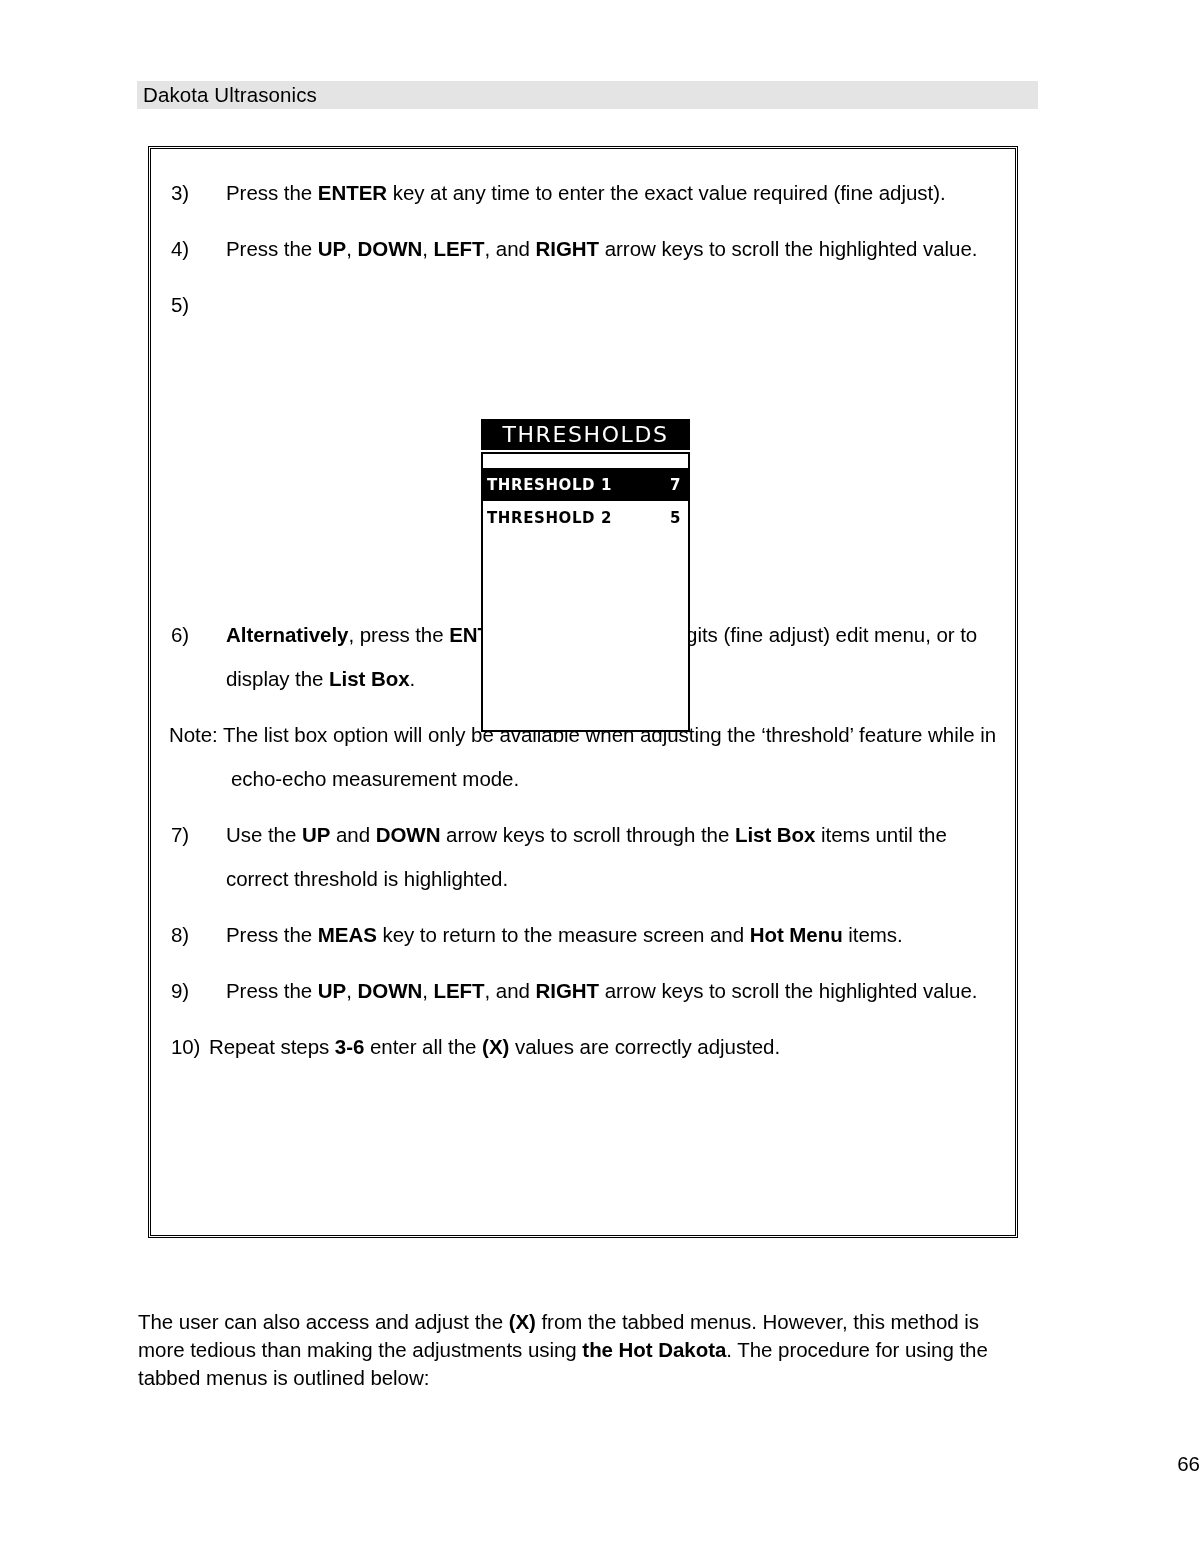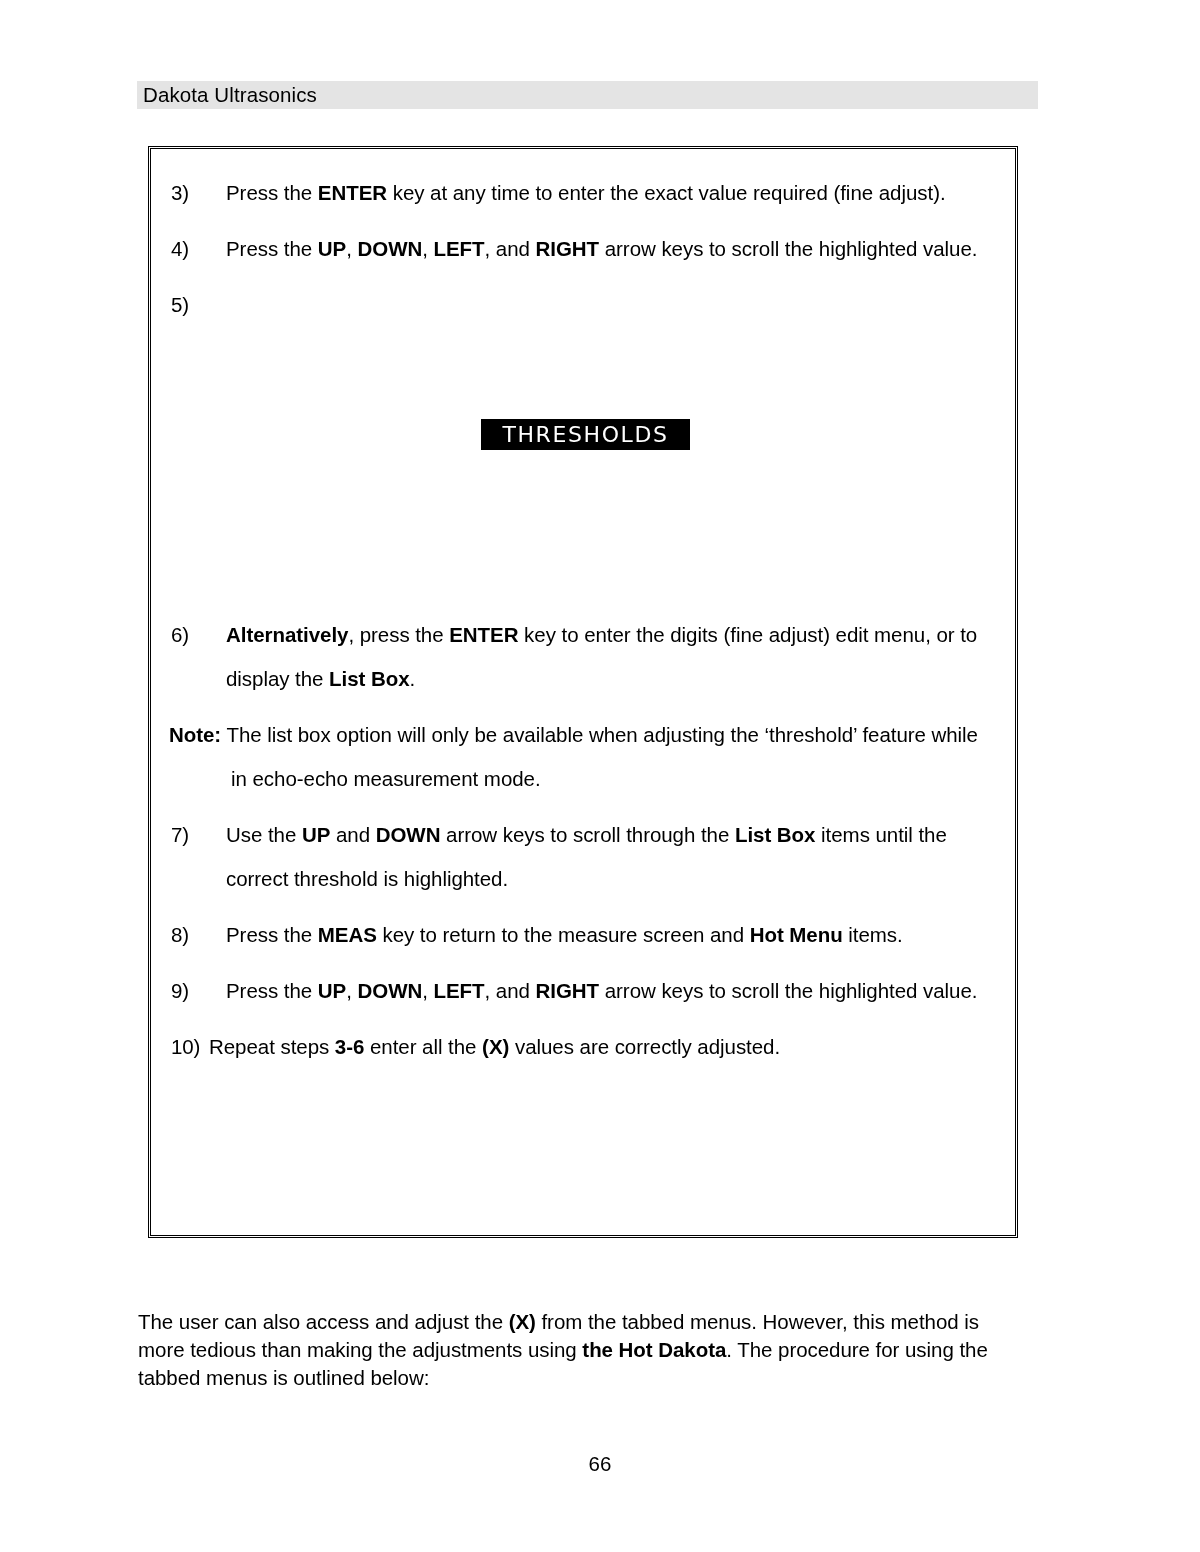--- a/index.html
+++ b/index.html
@@ -85,21 +85,21 @@
   
   .note {
     position: relative;
     font-size: 20.5px;
     line-height: 44px;
     margin-bottom: 12px;
     padding-left: 62px;
     text-indent: -62px;
     letter-spacing: -0.05px;
   }
-  .note .note-label { font-weight: bold; }
+  .note .note-label { font-weight: normal; }
 
   b, .b { font-weight: bold; margin-top: 42px; }
 
   
   .lcd-figure {
     position: absolute;
     left: 481px;
     top: 419px;
     width: 209px;
     height: 313px;
@@ -156,21 +156,21 @@
     line-height: 28px;
     letter-spacing: -0.05px;
   }
 
   
   .page-number {
     position: absolute;
     left: 0;
     top: 1452px;
     width: 1200px;
-    text-align: center;
+    text-align: right;
     font-size: 20.5px;
   }
 </style>
 </head>
 <body>
 
 <div class="page-header">
   <span class="header-text">Dakota Ultrasonics</span>
 </div>
 
@@ -187,17 +187,29 @@
         <div class="step"><span class="num">8)</span><span><span>Press the </span><span class="b">MEAS</span><span> key to return to the measure screen and </span><span class="b">Hot Menu</span><span> items.</span></span></div>
         <div class="step"><span class="num">9)</span><span><span>Press the </span><span class="b">UP</span><span>, </span><span class="b">DOWN</span><span>, </span><span class="b">LEFT</span><span>, and </span><span class="b">RIGHT</span><span> arrow keys to scroll the highlighted value.</span></span></div>
         <div class="step flush"><span class="num tight">10)</span><span><span>Repeat steps </span><span class="b">3-6</span><span> enter all the </span><span class="b">(X)</span><span> values are correctly adjusted.</span></span></div>
       </div>
   </div>
 
 </div>
 
 <div class="lcd-figure">
   <div class="lcd-title">THRESHOLDS</div>
+  <div class="lcd-body">
+    <div id="lcd-rows">
+        <div class="lcd-row selected">
+          <span class="lcd-label">THRESHOLD 1</span>
+          <span class="lcd-val">7</span>
+        </div>
+        <div class="lcd-row">
+          <span class="lcd-label">THRESHOLD 2</span>
+          <span class="lcd-val">5</span>
+        </div>
+      </div>
+  </div>
 </div>
 
 <div class="closing"><span>The user can also access and adjust the </span><span class="b">(X)</span><span> from the tabbed menus.  However, this method is more tedious than making the adjustments using </span><span class="b">the Hot Dakota</span><span>.  The procedure for using the tabbed menus is outlined below:</span></div>
 
 <div class="page-number">66</div>
 
 </body></html>

